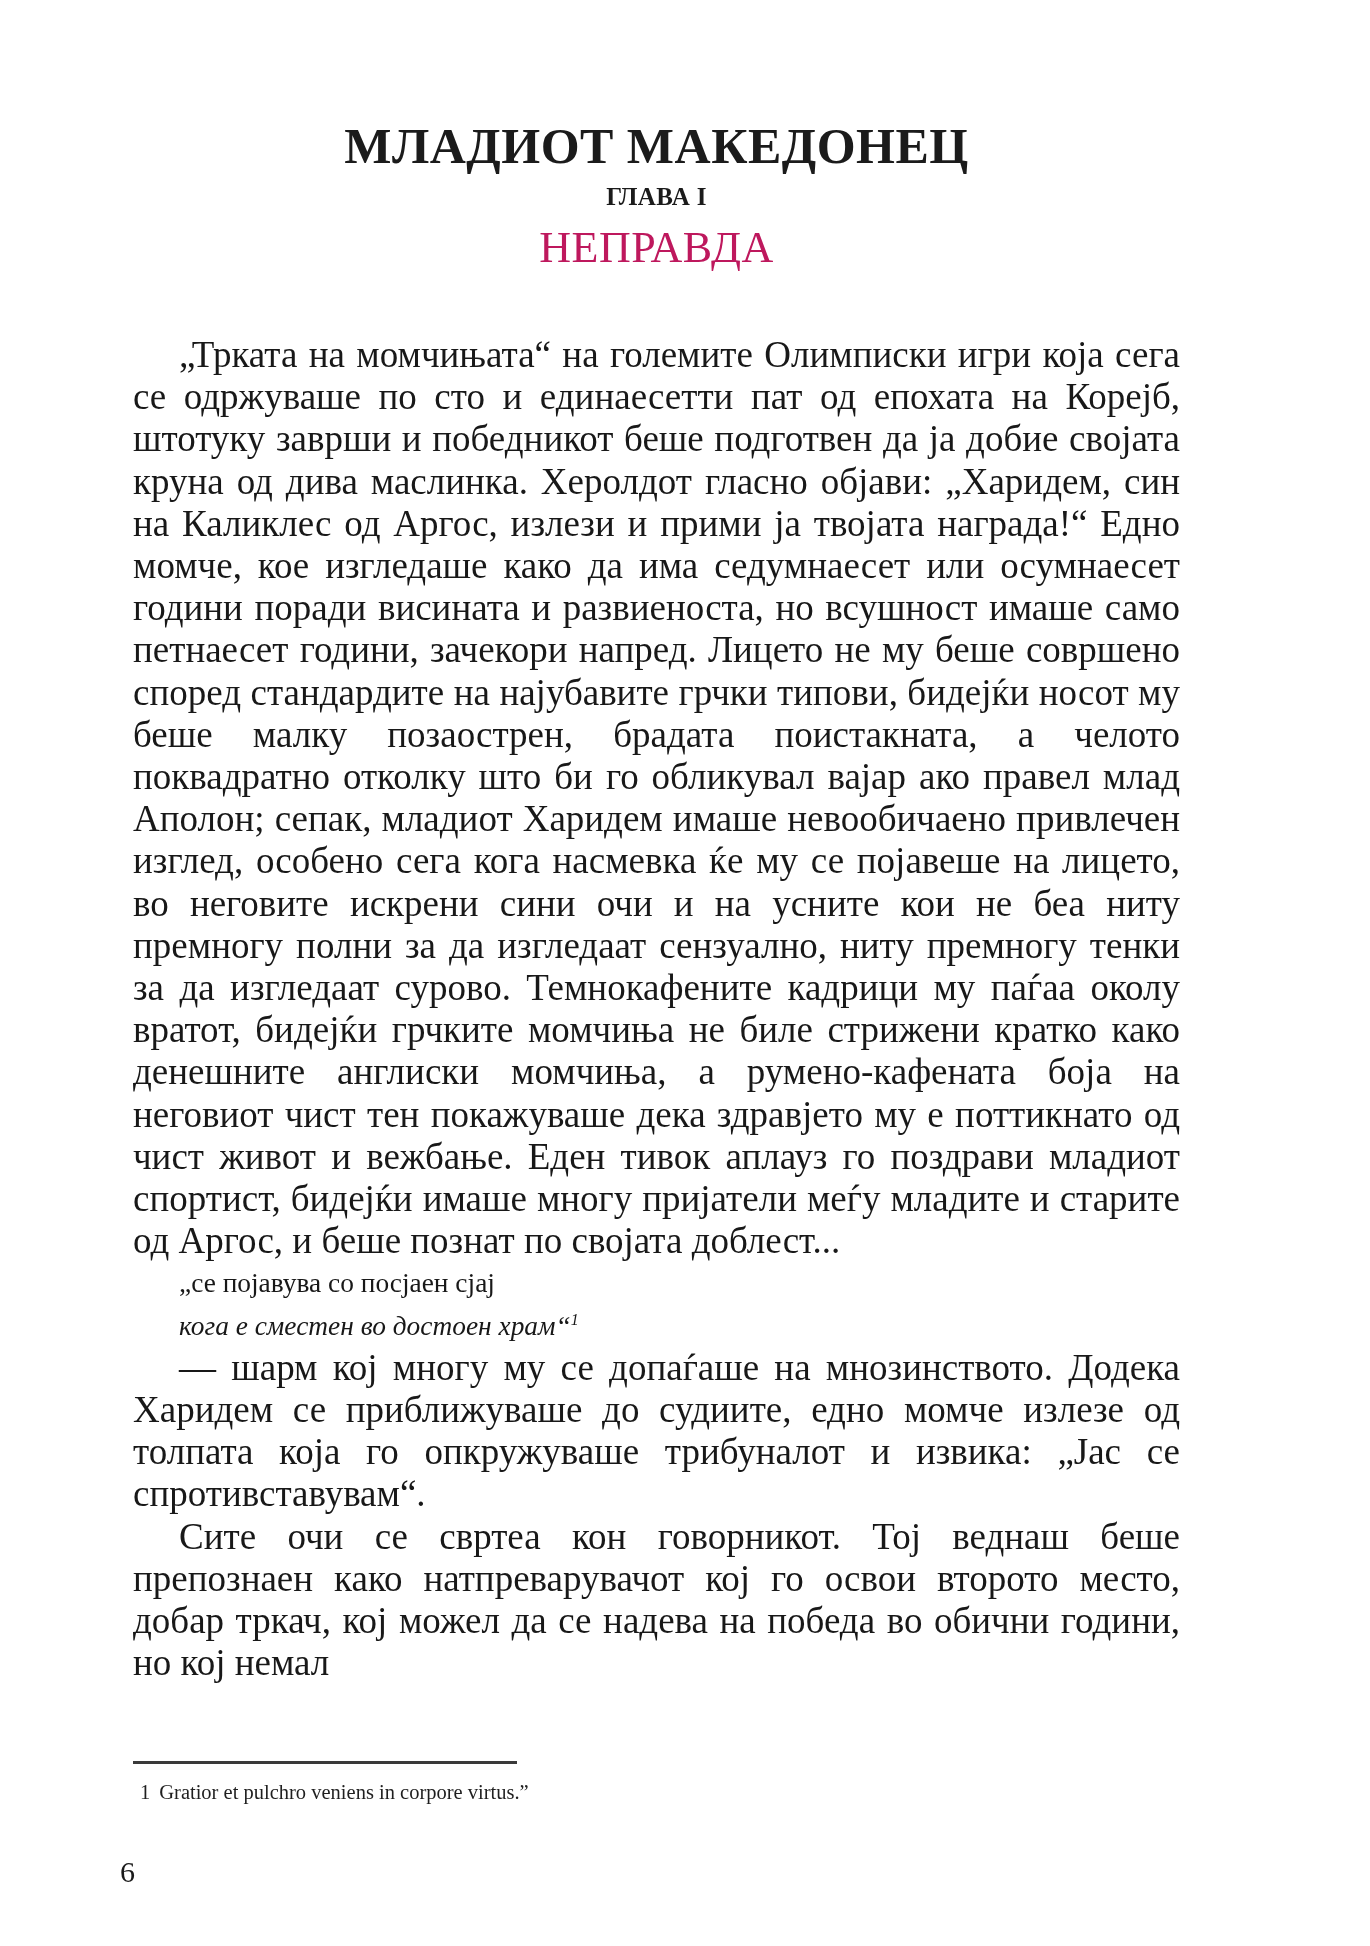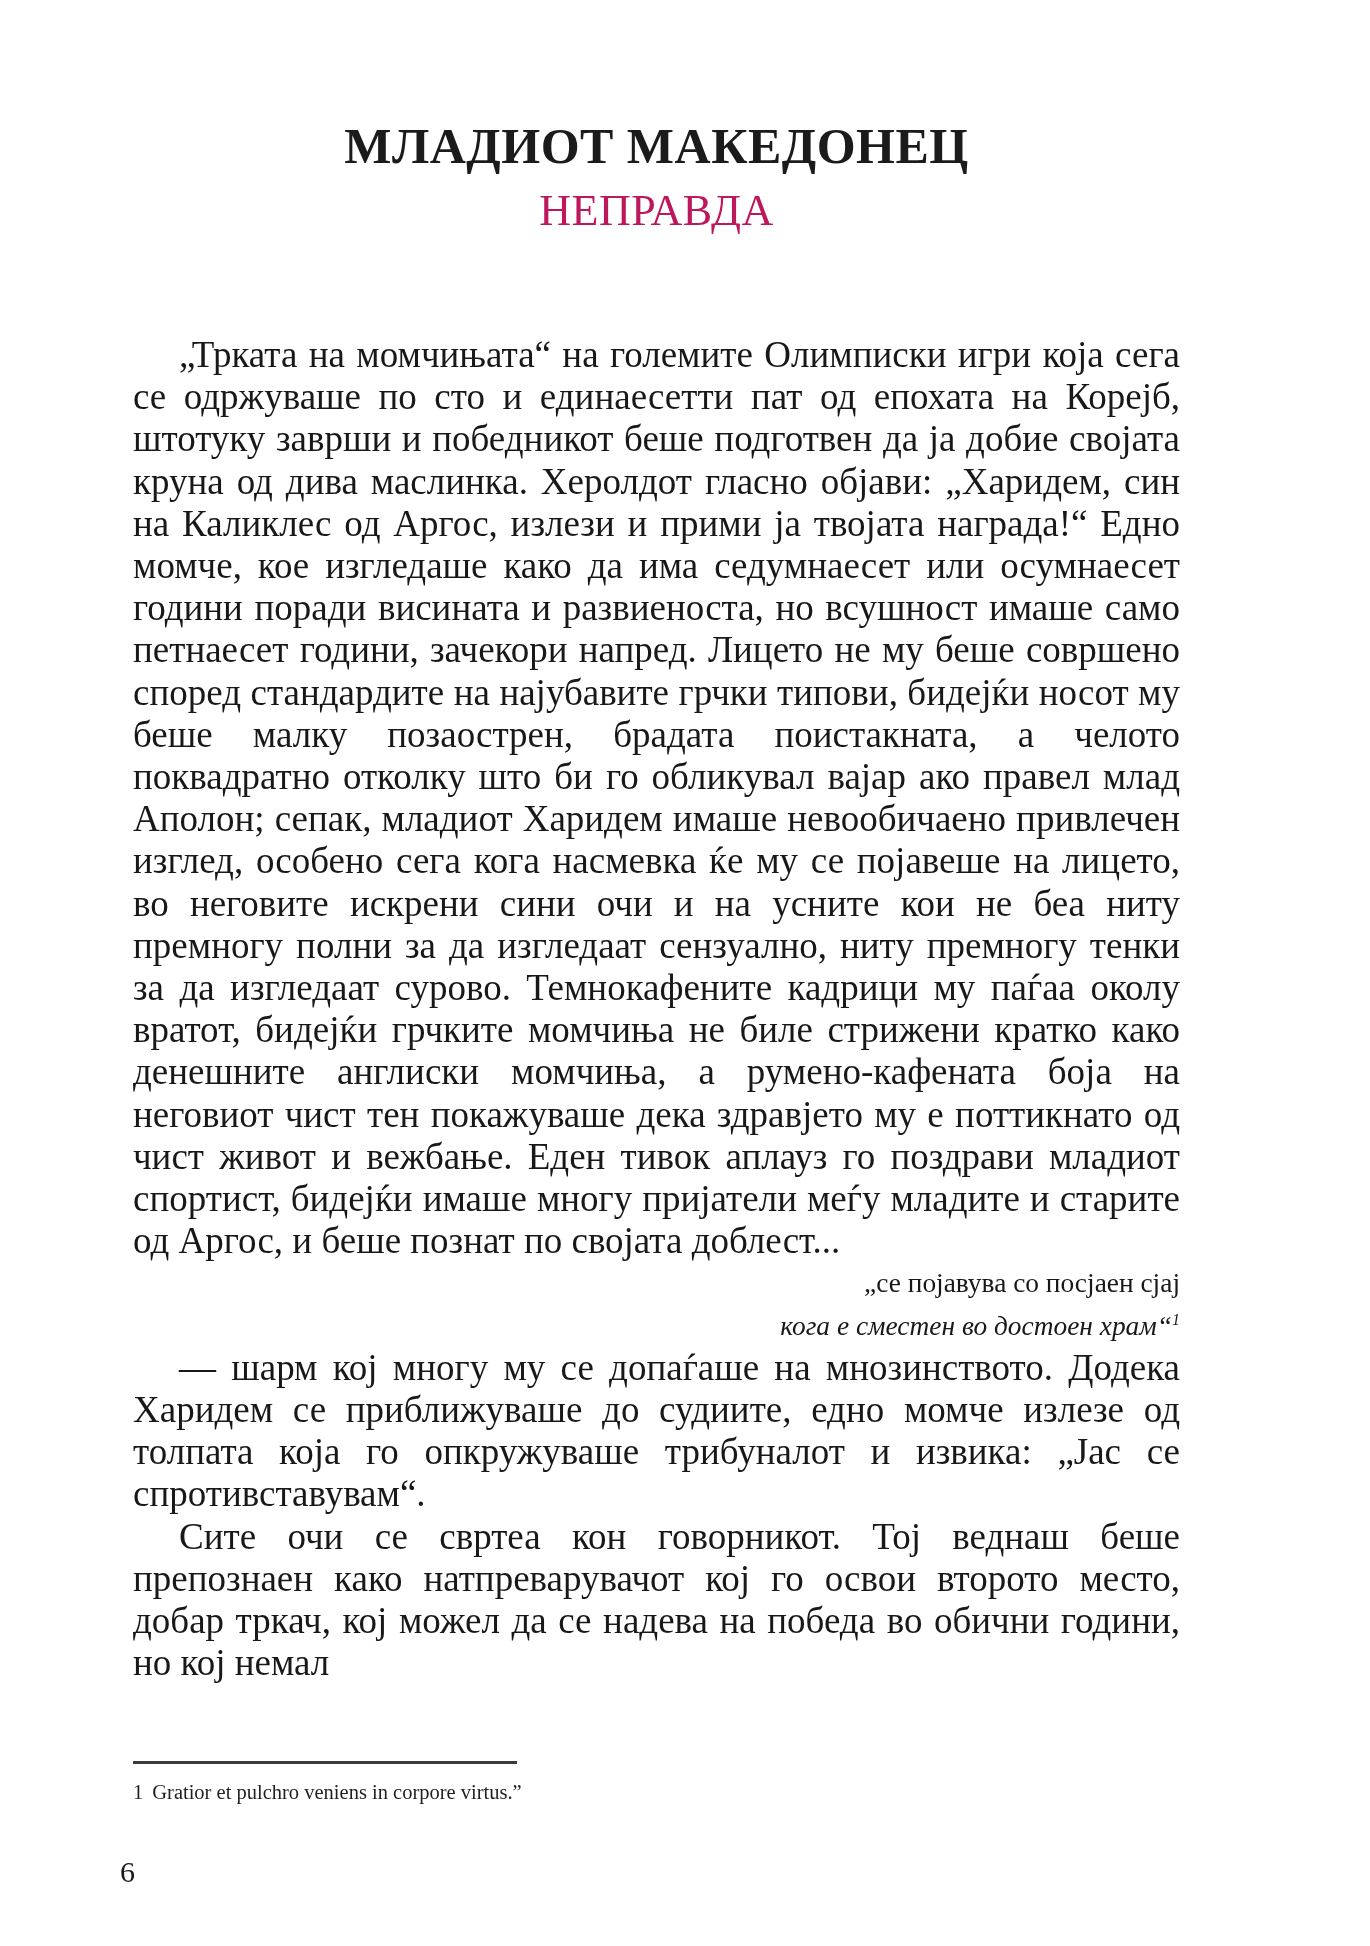--- a/index.html
+++ b/index.html
@@ -68,21 +68,21 @@
     hyphens: manual;
     color: #181818;
   }
   p.para.last-full {
     text-align: justify;
   }
   p.verse {
     margin: 0;
     font-size: 27.4px;
     line-height: 42.2px;
-    text-align: right;
+    text-align: left;
     text-indent: 46px;
     color: #181818;
   }
   p.verse.cont {
     text-indent: 46px;
     font-style: italic;
   }
   sup.fn {
     font-size: 16px;
     vertical-align: super;
@@ -93,21 +93,21 @@
   .footnote-rule {
     position: absolute;
     left: 133px;
     top: 1749px;
     width: 384px;
     height: 3px;
     background: #3a3a3a;
   }
   .footnote {
     position: absolute;
-    left: 133px;
+    left: 140px;
     top: 1766px;
     width: 900px;
     font-family: "Liberation Serif", "DejaVu Serif", serif;
     font-size: 20.5px;
     line-height: 28px;
     color: #1f1f1f;
   }
   .footnote .fn-num {
     margin-right: 9px;
   }
@@ -122,20 +122,21 @@
     font-family: "Liberation Serif", "DejaVu Serif", serif;
   }
 </style>
 </head>
 <body>
 
 <div class="page">
 
   <div class="headings">
     <h1 class="book-title">МЛАДИОТ МАКЕДОНЕЦ</h1>
+    <h2 class="chapter-label">ГЛАВА I</h2>
     <h2 class="chapter-title">НЕПРАВДА</h2>
   </div>
 
   <div class="textcol">
 
     <p class="para">„Трката на момчињата“ на големите Олимписки игри која сега се одржуваше по сто и единаесетти пат од епохата на Корејб, штотуку заврши и победникот беше подготвен да ја добие својата круна од дива маслинка. Херолдот гласно објави: „Харидем, син на Каликлес од Аргос, излези и прими ја твојата награда!“ Едно момче, кое изгледаше како да има седумнаесет или осумнаесет години поради висината и развиеноста, но всушност имаше само петнаесет години, зачекори напред. Лицето не му беше совршено според стандардите на најубавите грчки типови, бидејќи носот му беше малку позаострен, брадата поистакната, а челото поквадратно отколку што би го обликувал вајар ако правел млад Аполон; сепак, младиот Харидем имаше невообичаено привлечен изглед, особено сега кога насмевка ќе му се појавеше на лицето, во неговите искрени сини очи и на усните кои не беа ниту премногу полни за да изгледаат сензуално, ниту премногу тенки за да изгледаат сурово. Темнокафените кадрици му паѓаа околу вратот, бидејќи грчките момчиња не биле стрижени кратко како денешните англиски момчиња, а румено-кафената боја на неговиот чист тен покажуваше дека здравјето му е поттикнато од чист живот и вежбање. Еден тивок аплауз го поздрави младиот спортист, бидејќи имаше многу пријатели меѓу младите и старите од Аргос, и беше познат по својата доблест...</p>
 
     <p class="verse">„се појавува со посјаен сјај</p>
 
     <p class="verse cont"><span>кога е сместен во достоен храм“</span><sup class="fn">1</sup></p>

